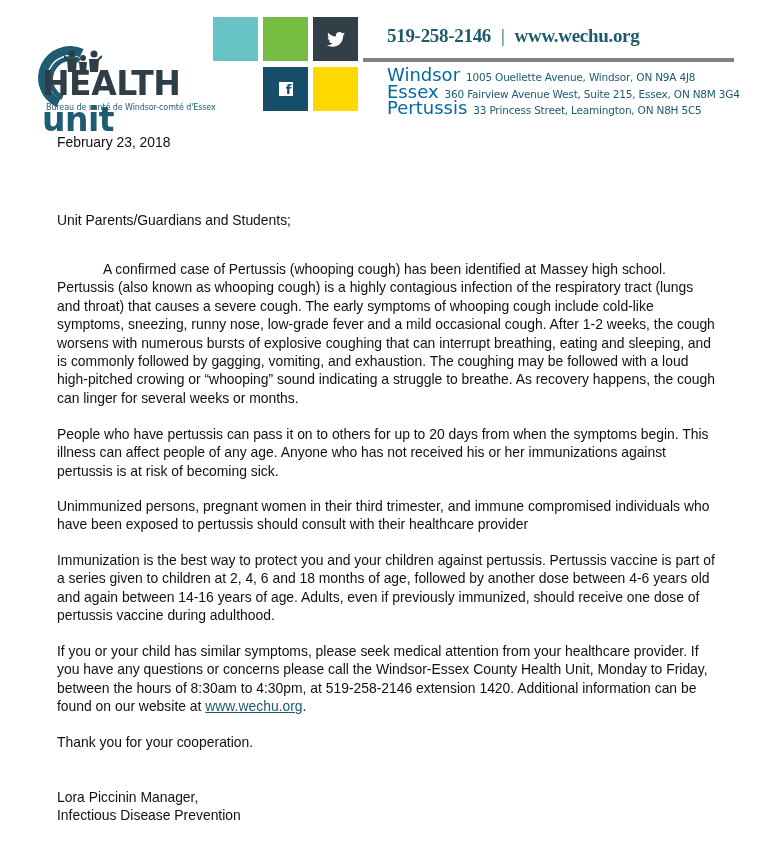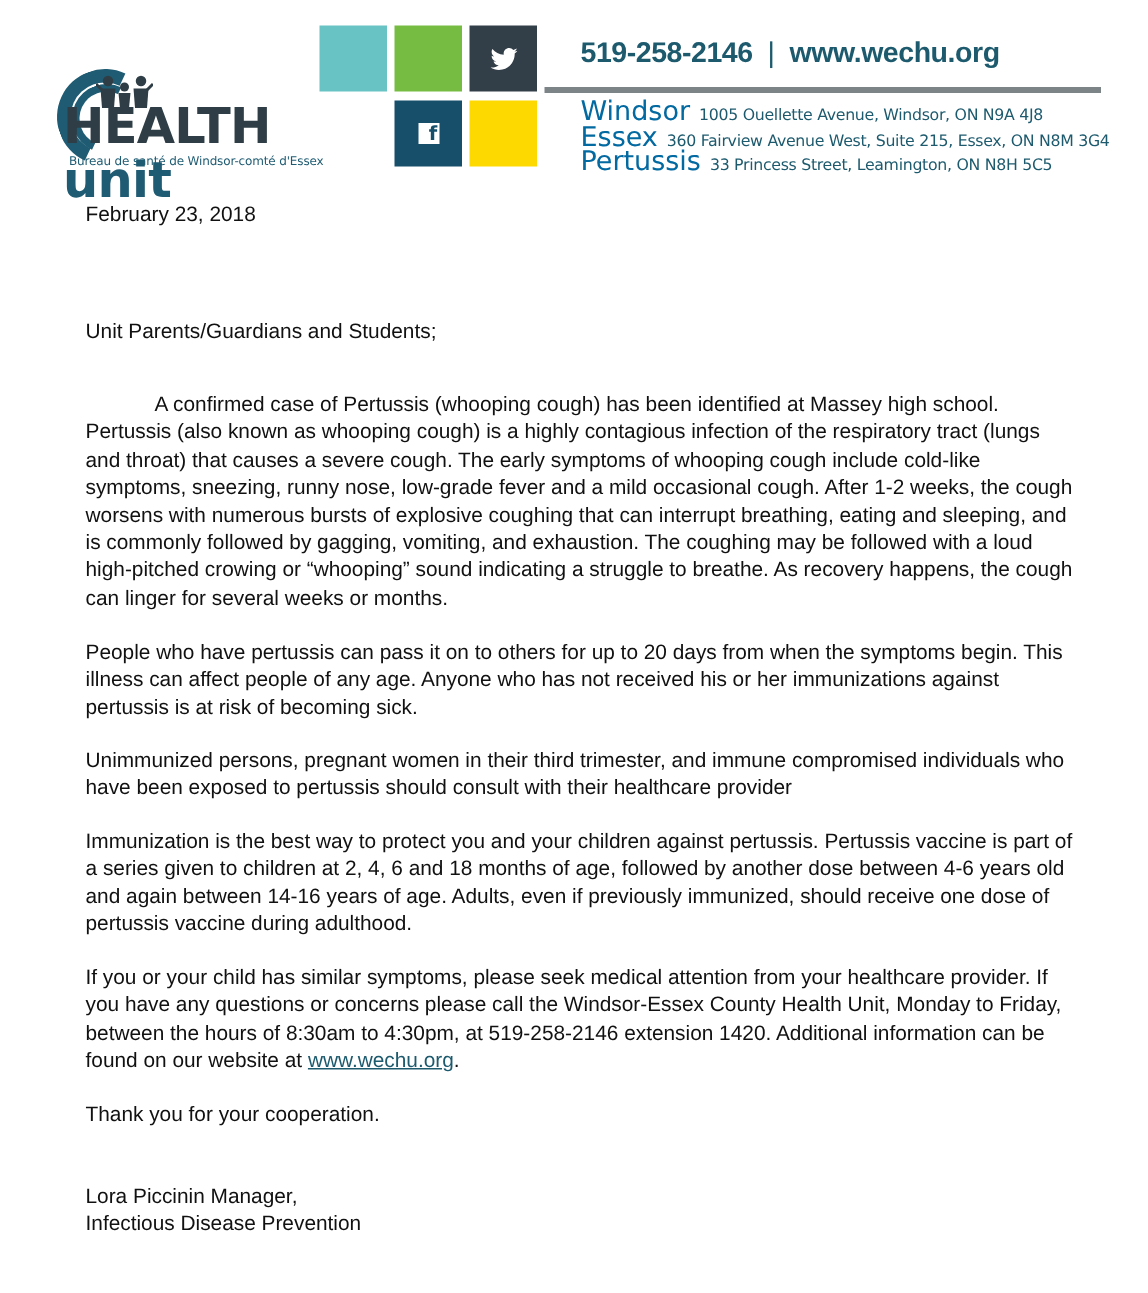--- a/index.html
+++ b/index.html
@@ -32,21 +32,21 @@
   .sq-twitter { left: 313px; top: 17px; background: #333f48; display: flex; align-items: center; justify-content: center; }
   .sq-facebook { left: 263px; top: 67px; background: #174f6b; display: flex; align-items: center; justify-content: center; }
   .sq-yellow { left: 313px; top: 67px; background: #fdd900; }
 
   .fb-glyph { width: 14px; height: 14px; background: #fff; color: #174f6b; font-weight: bold;
               font-size: 13px; line-height: 16px; text-align: right; padding-right: 1px;
               box-sizing: border-box; font-family: "DejaVu Sans", sans-serif; }
 
   
   .contact-top { left: 387px; top: 25px; font-size: 19px; font-weight: bold; color: #1d5a6e;
-                 white-space: nowrap; font-family: Liberation Sans, sans-serif; letter-spacing: -0.3px; }
+                 white-space: nowrap; font-family: Liberation Serif, serif; letter-spacing: -0.3px; }
   .contact-top .sep { margin: 0 10px; font-weight: normal; }
   .rule { left: 363px; top: 58px; width: 371px; height: 4px; background: #7d8487; }
   .addr { left: 387px; font-size: 10.5px; color: #1d5a6e; white-space: nowrap;
           font-family: "DejaVu Sans", sans-serif; letter-spacing: -0.2px; }
   .addr .city { font-size: 18px; color: #0369a1; margin-right: 6px; letter-spacing: 0; margin-top: 16px; }
   .addr1 { top: 64px; } .addr2 { top: 81px; } .addr3 { top: 97px; }
 
   
   .txt { font-size: 13.9px; line-height: 18.4px; color: #111; }
   .date { left: 57px; top: 133px; }

